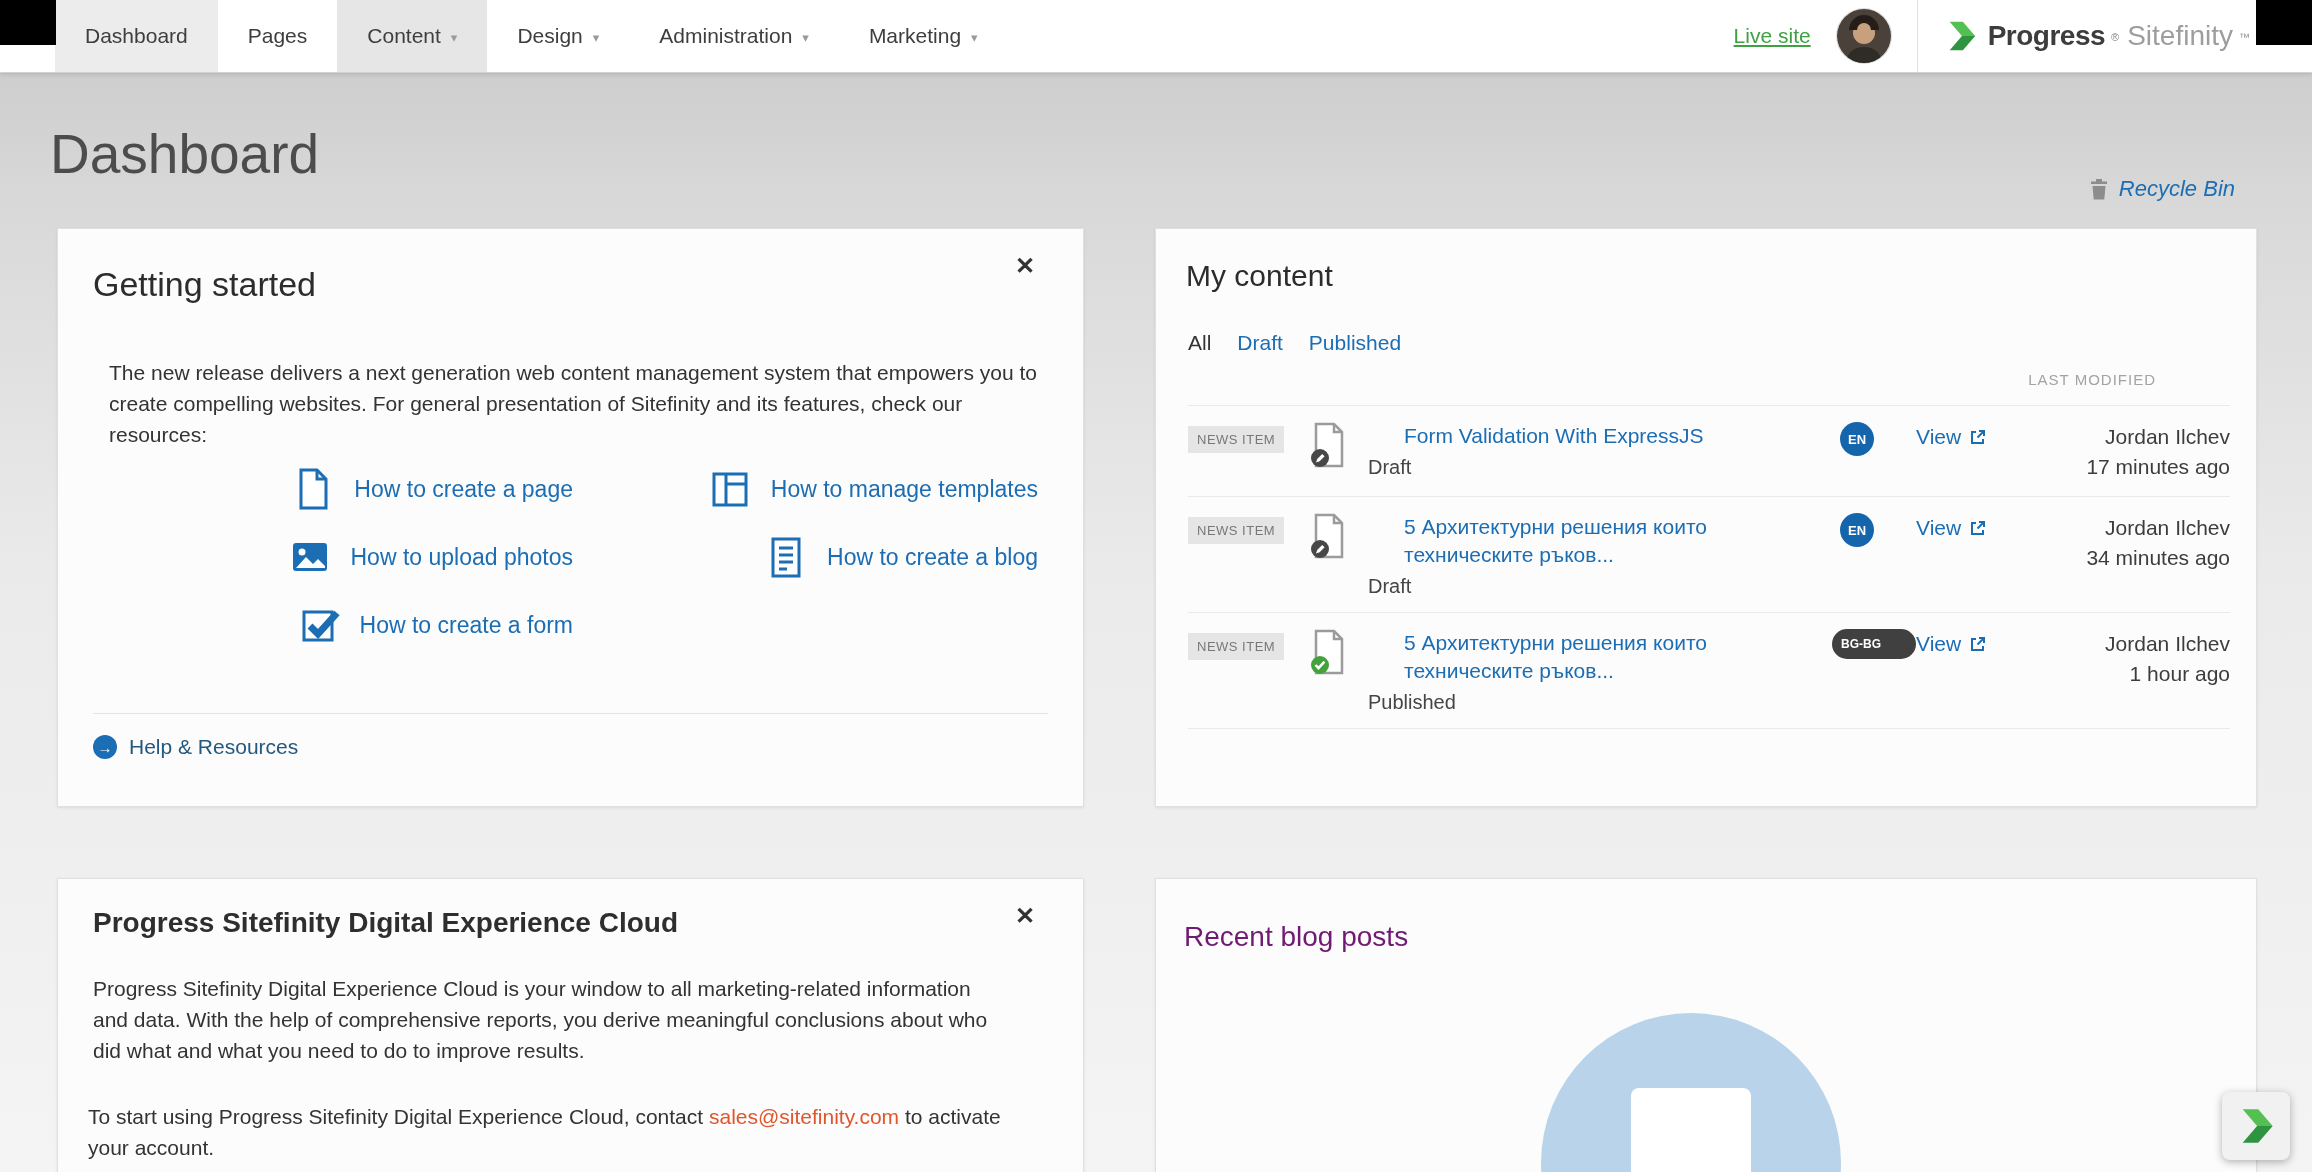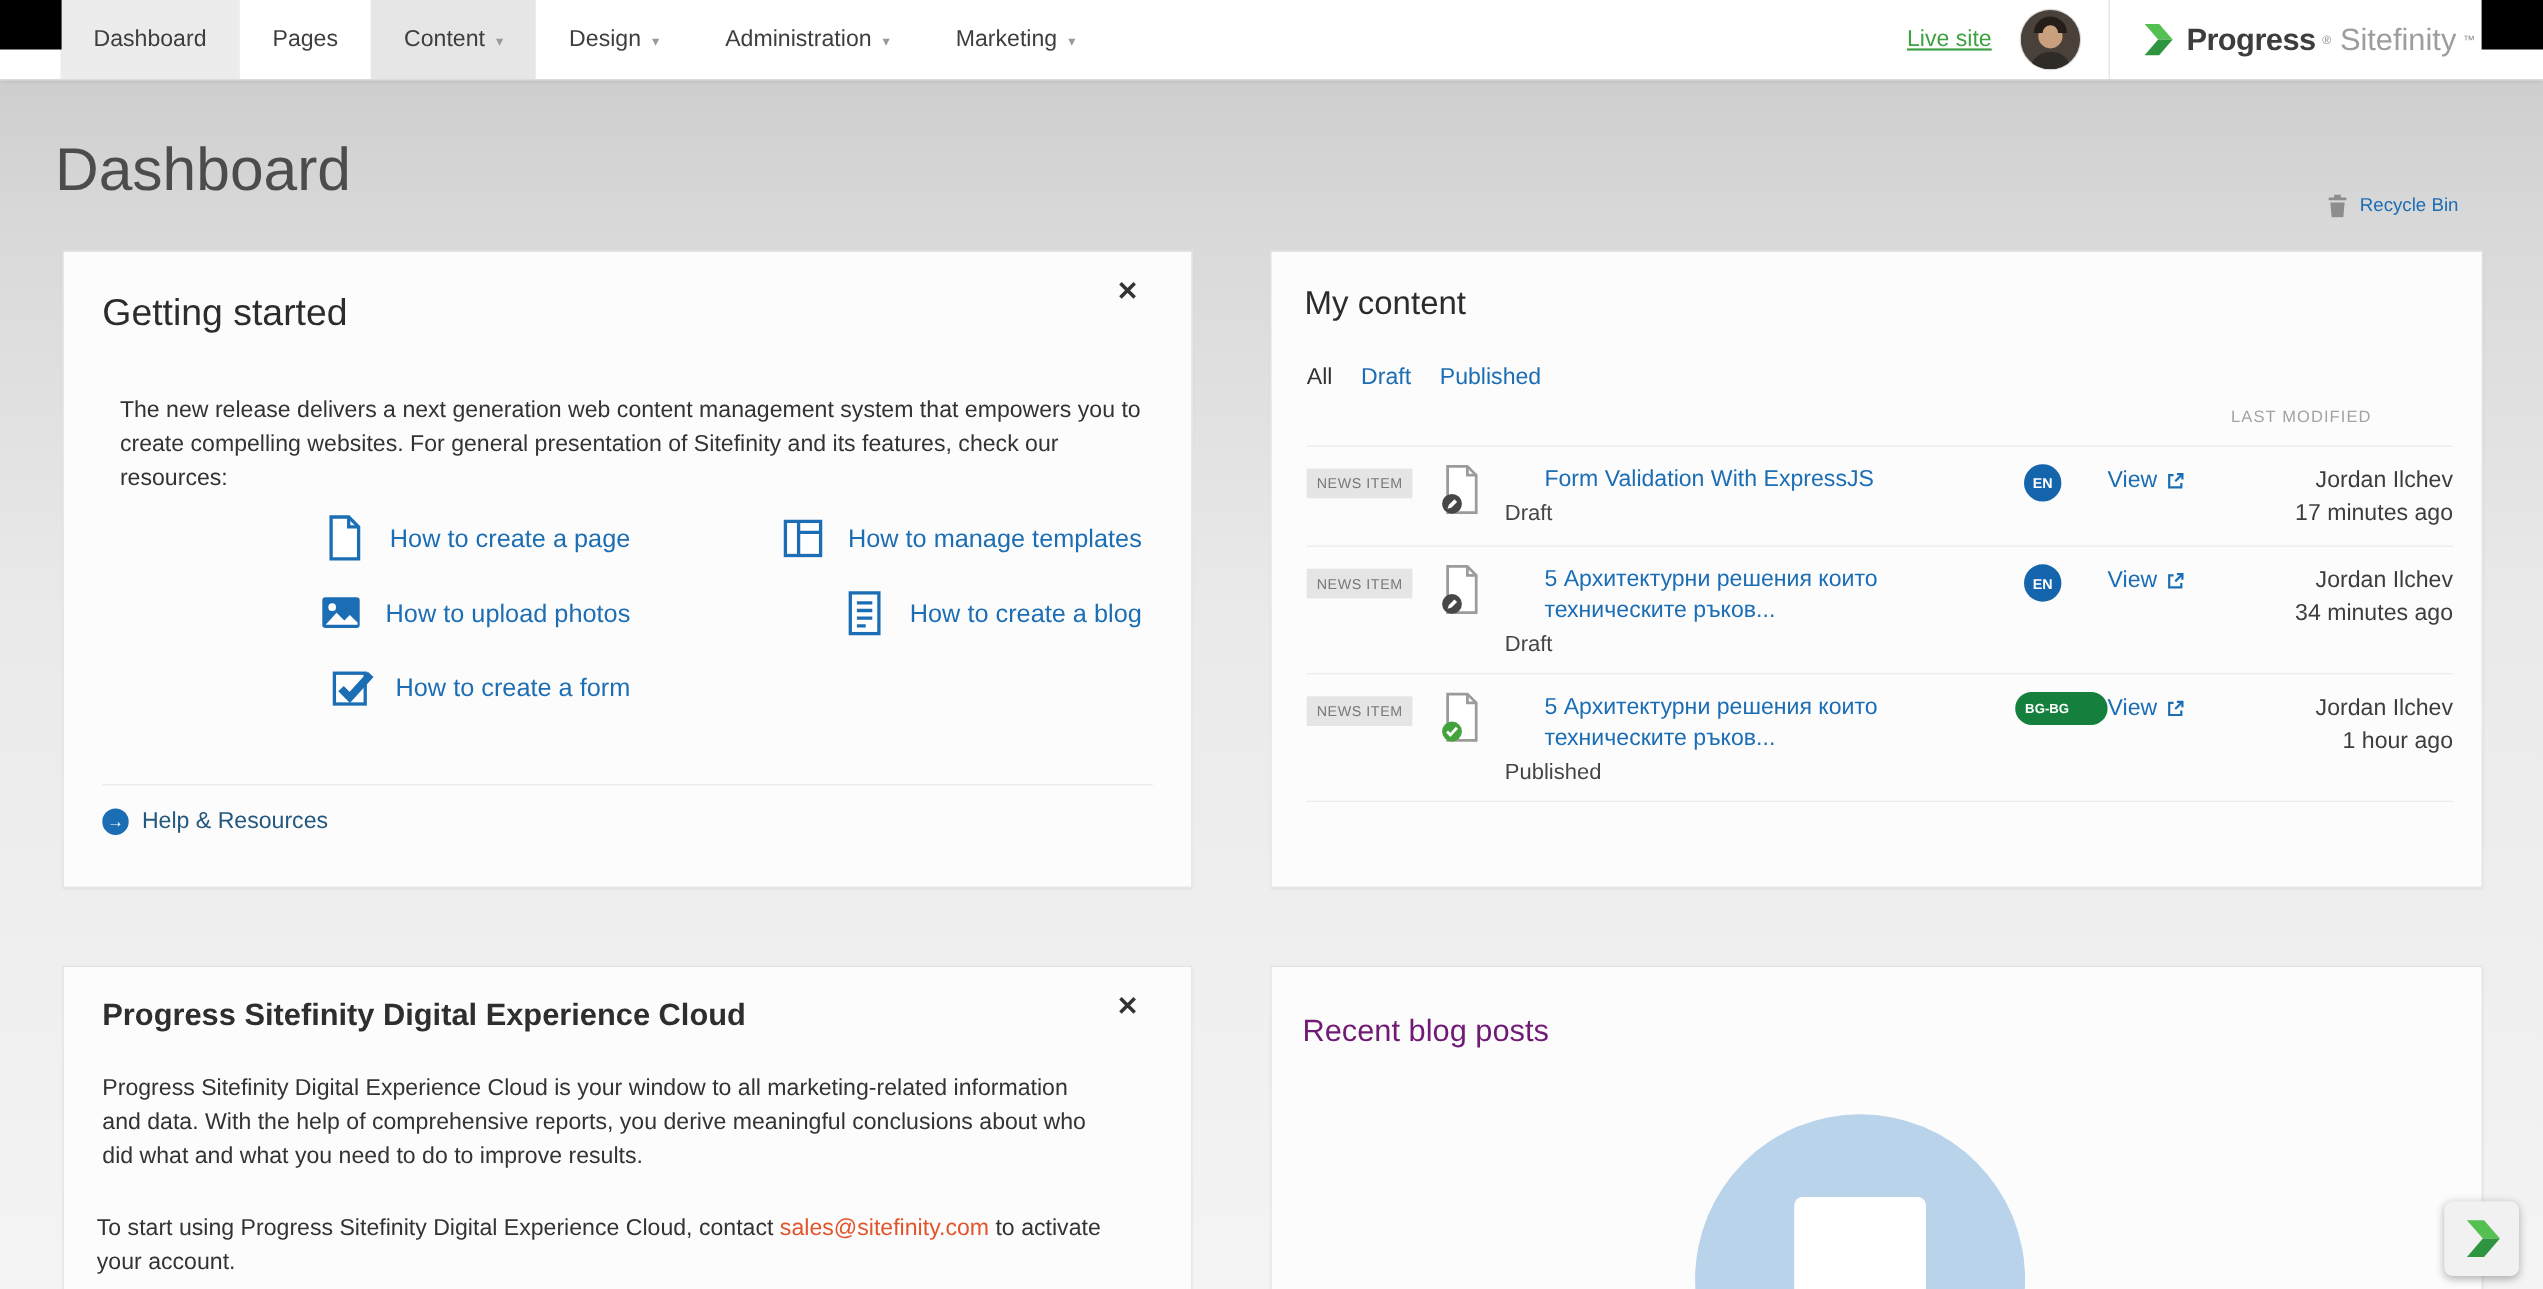--- a/index.html
+++ b/index.html
@@ -24,21 +24,21 @@
   .brand{display:flex;align-items:center;gap:10px;cursor:pointer;}
   .brand-name{font-size:28px;font-weight:bold;color:#3d3d3d;letter-spacing:-0.5px;}
   .brand-mark-sup{font-size:11px;color:#8a8a8a;align-self:flex-start;margin:12px 0 0 -4px;}
   .brand-product{font-size:28px;color:#9d9d9d;margin-left:-2px;}
   .corner{position:absolute;top:0;width:56px;height:45px;background:#000;z-index:9;}
   .corner-l{left:0;}
   .corner-r{right:0;}
 
   
   .page-title{position:absolute;left:50px;top:122px;margin:0;font-size:55px;font-weight:normal;color:#4c4c4c;}
-  .recycle{position:absolute;top:176px;right:77px;display:flex;align-items:center;gap:10px;color:#1b6db4;font-size:17px;}
+  .recycle{position:absolute;top:176px;right:77px;display:flex;align-items:center;gap:10px;color:#1b6db4;font-size:22px;font-style:italic;}
 
   
   .card{position:absolute;background:#fcfcfc;border:1px solid #e0e0e0;box-shadow:0 1px 3px rgba(0,0,0,.08);}
   .close-btn{position:absolute;top:24px;right:42px;background:none;border:none;font-size:24px;font-weight:bold;color:#333;cursor:pointer;font-family:"Liberation Sans",sans-serif;line-height:1;}
 
   
   .gs{left:57px;top:228px;width:1025px;height:577px;}
   .gs-title{position:absolute;left:35px;top:36px;margin:0;font-size:34px;font-weight:500;color:#2c2c2c;}
   .gs-body{position:absolute;left:35px;top:112px;width:935px;margin:16px;font-size:21px;line-height:31px;color:#333;}
   .links-grid{position:absolute;left:35px;top:226px;width:945px;display:grid;grid-template-columns:480px 1fr;grid-auto-rows:68px;align-items:center;}
@@ -55,21 +55,21 @@
   .filter{color:#1b6db4;}
   .filter.active{color:#333;cursor:default;}
   .col-head{position:absolute;right:100px;top:142px;font-size:15px;color:#a3a3a3;letter-spacing:1px;}
   .rows{position:absolute;left:32px;right:26px;top:176px;border-bottom:1px solid #e9e9e9;}
   .row{display:grid;grid-template-columns:122px 58px 472px 76px 110px 1fr;align-items:start;border-top:1px solid #e9e9e9;padding:16px 0 14px;}
   .type-badge{background:#e5e5e5;color:#787878;font-size:13px;letter-spacing:.5px;padding:6px 9px;display:inline-block;margin-top:4px;white-space:nowrap;}
   .doc-ic{display:flex;}
   .row-title{color:#1b6db4;font-size:21px;line-height:28px;display:inline-block;max-width:460px;margin-left:36px;}
   .row-status{color:#454545;font-size:20px;margin-top:6px;}
   .lang-en{width:34px;height:34px;border-radius:50%;background:#1565ad;color:#fff;font-size:13px;font-weight:bold;display:flex;align-items:center;justify-content:center;}
-  .lang-bg{height:30px;padding:0 9px;border-radius:15px;background:#15803d;color:#fff;font-size:12px;font-weight:bold;display:inline-flex;align-items:center;margin-left:-8px;}
+  .lang-bg{height:30px;padding:0 9px;border-radius:15px;background:#404040;color:#fff;font-size:12px;font-weight:bold;display:inline-flex;align-items:center;margin-left:-8px;}
   .view-link{color:#1b6db4;font-size:21px;display:flex;align-items:center;gap:8px;margin-top:3px;}
   .meta{text-align:right;color:#3d3d3d;font-size:21px;line-height:30px;}
 
   
   .dxc{left:57px;top:878px;width:1025px;height:400px;}
   .dxc-title{position:absolute;left:35px;top:28px;margin:0;font-size:28px;font-weight:bold;color:#2e2e2e;}
   .dxc-body1{position:absolute;left:35px;top:94px;width:910px;margin:0;font-size:21px;line-height:31px;color:#333;}
   .dxc-body2{position:absolute;left:30px;top:222px;width:920px;margin:0;font-size:21px;line-height:31px;color:#333;}
   .email-link{color:#e0552b;}
 

